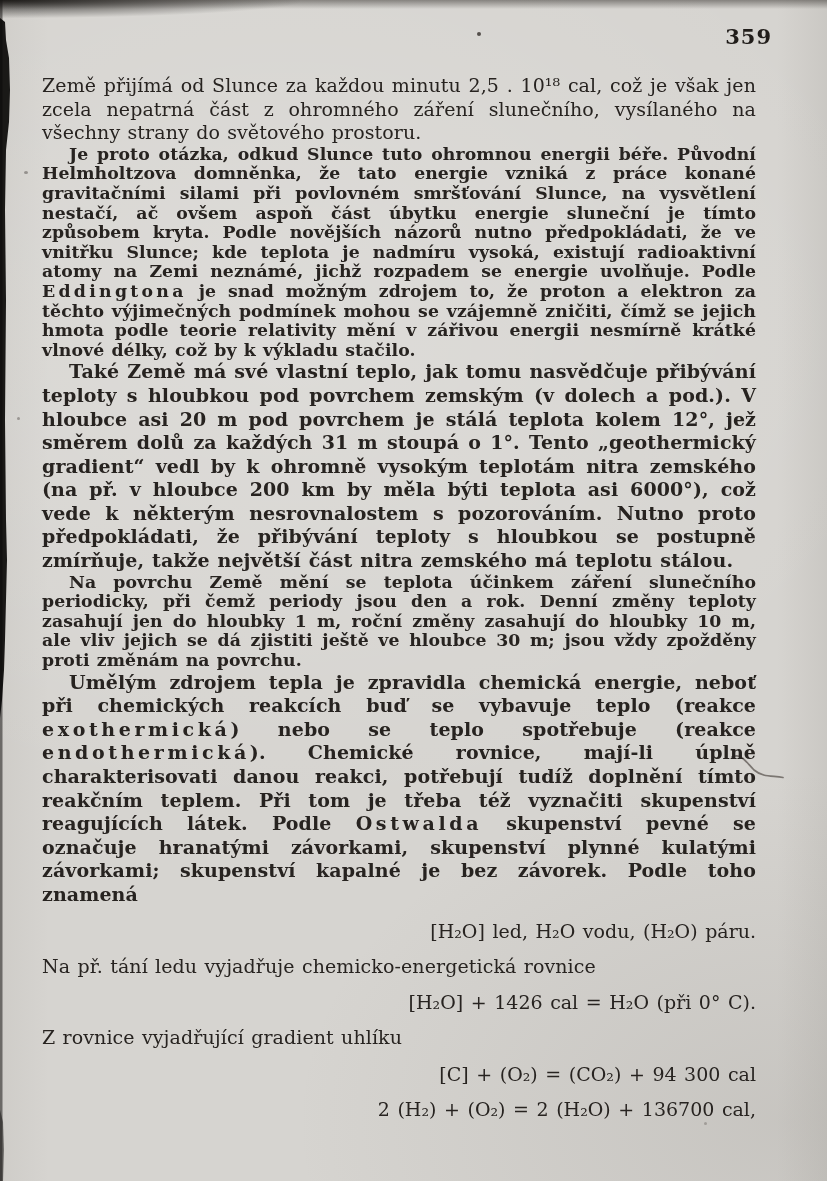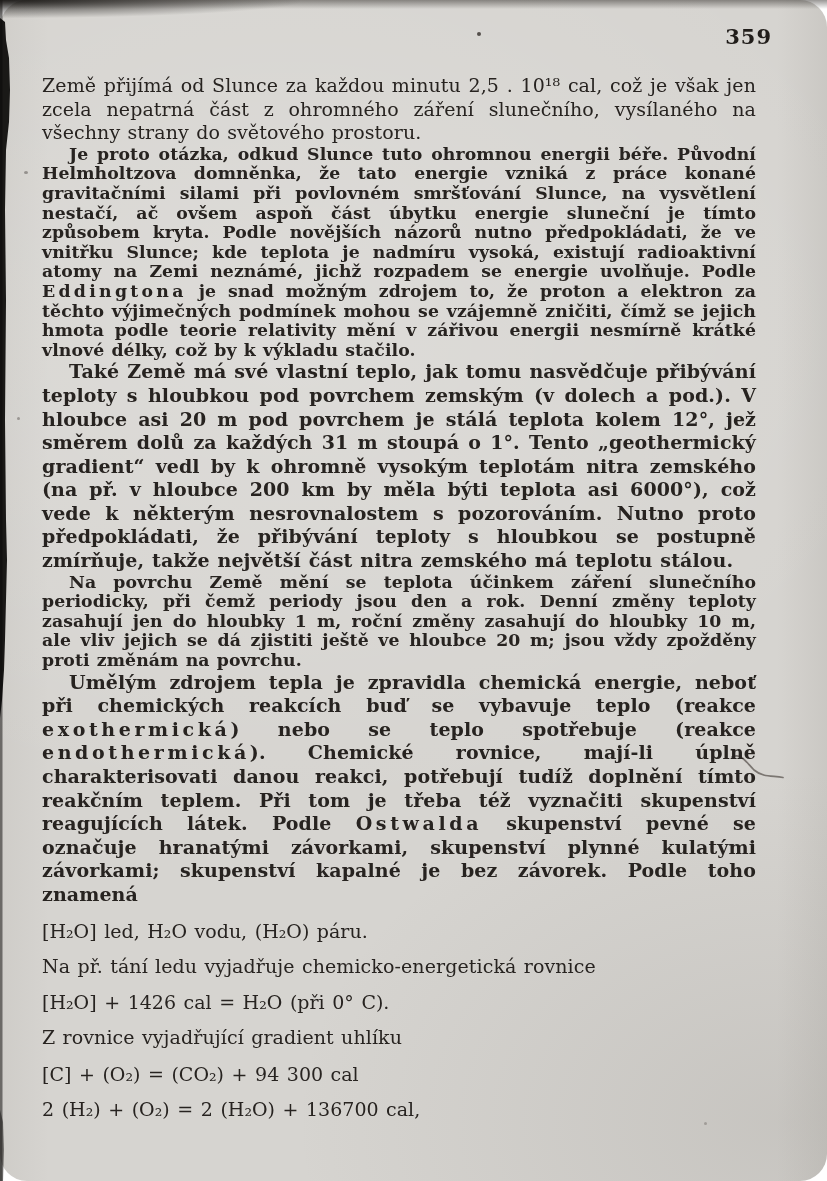--- a/index.html
+++ b/index.html
@@ -10,21 +10,20 @@
   }
   .page {
     position: relative;
     width: 827px; height: 1181px;
     background-color: #d6d4d0;
     background-image:
       radial-gradient(ellipse 900px 700px at 35% 28%, rgba(255,255,255,0.18), rgba(255,255,255,0) 70%),
       radial-gradient(ellipse 700px 500px at 95% 95%, rgba(120,116,110,0.16), rgba(120,116,110,0) 70%),
       linear-gradient(to right, rgba(140,136,130,0.10), rgba(0,0,0,0) 6%, rgba(0,0,0,0) 94%, rgba(130,126,120,0.14));
     color: #262220;
-    border-radius: 27px;
   }
   
   .scan-shadow-top {
     position: absolute; top: 0; left: 0; width: 827px; height: 9px;
     background: linear-gradient(to bottom, rgba(52,48,44,0.50), rgba(52,48,44,0));
     pointer-events: none;
   }
   .scan-shadow-topleft {
     position: absolute; top: 0; left: 0; width: 300px; height: 18px;
     background: radial-gradient(ellipse at 0 0, rgba(12,10,8,0.85), rgba(12,10,8,0) 72%);
@@ -53,21 +52,21 @@
     word-spacing: 0.06em;
     letter-spacing: 0.005em;
     color: #272320;
   }
   .para.normal { font-size: 19px; line-height: 23.6px; }
   .para.petit  { font-size: 17.3px; line-height: 19.6px; }
   .para.indent { text-indent: 27px; font-weight: bold; }
   .sperr { letter-spacing: 0.19em; }
   .formula {
     font-size: 19px;
-    text-align: left;
+    text-align: right;
     margin: 13px 0 13px 0;
     color: #272320;
     word-spacing: 0.08em;
   }
   .formula.tight-top { margin-top: 11px; }
   .formula.tight-bottom { margin-bottom: 4px; }
 </style>
 </head>
 <body>
 
@@ -91,21 +90,21 @@
   <svg class="pen-mark" viewBox="0 0 827 1181">
     <path d="M732,757 C741,752.5 746,762 754,770 C763,777.5 772,775.5 783,777.5" fill="none" stroke="#6b6560" stroke-width="1.7" stroke-linecap="round" opacity="0.85"></path>
   </svg>
 
   <div class="page-number">359</div>
 
   <main class="text-column" id="text-column">
       <p class="para normal"><span>Země přijímá od Slunce za každou minutu 2,5 . 10¹⁸ cal, což je však jen zcela nepatrná část z ohromného záření slunečního, vysílaného na všechny strany do světového prostoru.</span></p>
       <p class="para petit indent"><span>Je proto otázka, odkud Slunce tuto ohromnou energii béře. Původní Helmholtzova domněnka, že tato energie vzniká z práce konané gravitačními silami při povlovném smršťování Slunce, na vysvětlení nestačí, ač ovšem aspoň část úbytku energie sluneční je tímto způsobem kryta. Podle novějších názorů nutno předpokládati, že ve vnitřku Slunce; kde teplota je nadmíru vysoká, existují radioaktivní atomy na Zemi neznámé, jichž rozpadem se energie uvolňuje. Podle </span><span class="sperr">Eddingtona</span><span> je snad možným zdrojem to, že proton a elektron za těchto výjimečných podmínek mohou se vzájemně zničiti, čímž se jejich hmota podle teorie relativity mění v zářivou energii nesmírně krátké vlnové délky, což by k výkladu stačilo.</span></p>
       <p class="para normal indent"><span>Také Země má své vlastní teplo, jak tomu nasvědčuje přibývání teploty s hloubkou pod povrchem zemským (v dolech a pod.). V hloubce asi 20 m pod povrchem je stálá teplota kolem 12°, jež směrem dolů za každých 31 m stoupá o 1°. Tento „geothermický gradient“ vedl by k ohromně vysokým teplotám nitra zemského (na př. v hloubce 200 km by měla býti teplota asi 6000°), což vede k některým nesrovnalostem s pozorováním. Nutno proto předpokládati, že přibývání teploty s hloubkou se postupně zmírňuje, takže největší část nitra zemského má teplotu stálou.</span></p>
-      <p class="para petit indent"><span>Na povrchu Země mění se teplota účinkem záření slunečního periodicky, při čemž periody jsou den a rok. Denní změny teploty zasahují jen do hloubky 1 m, roční změny zasahují do hloubky 10 m, ale vliv jejich se dá zjistiti ještě ve hloubce 20 m; jsou vždy zpožděny proti změnám na povrchu.</span></p>
+      <p class="para petit indent"><span>Na povrchu Země mění se teplota účinkem záření slunečního periodicky, při čemž periody jsou den a rok. Denní změny teploty zasahují jen do hloubky 1 m, roční změny zasahují do hloubky 10 m, ale vliv jejich se dá zjistiti ještě ve hloubce 30 m; jsou vždy zpožděny proti změnám na povrchu.</span></p>
       <p class="para normal indent"><span>Umělým zdrojem tepla je zpravidla chemická energie, neboť při chemických reakcích buď se vybavuje teplo (reakce </span><span class="sperr">exothermická</span><span>) nebo se teplo spotřebuje (reakce </span><span class="sperr">endothermická</span><span>). Chemické rovnice, mají-li úplně charakterisovati danou reakci, potřebují tudíž doplnění tímto reakčním teplem. Při tom je třeba též vyznačiti skupenství reagujících látek. Podle </span><span class="sperr">Ostwalda</span><span> skupenství pevné se označuje hranatými závorkami, skupenství plynné kulatými závorkami; skupenství kapalné je bez závorek. Podle toho znamená</span></p>
       <div class="formula">[H₂O] led,  H₂O vodu,   (H₂O) páru.</div>
       <p class="para normal"><span>Na př. tání ledu vyjadřuje chemicko-energetická rovnice</span></p>
       <div class="formula">[H₂O] + 1426 cal = H₂O (při 0° C).</div>
       <p class="para normal"><span>Z rovnice vyjadřující gradient uhlíku</span></p>
       <div class="formula">[C] + (O₂) = (CO₂) + 94 300 cal</div>
       <div class="formula tight-bottom">2 (H₂) + (O₂) = 2 (H₂O) + 136700 cal,</div>
     </main>
 
 </div>

